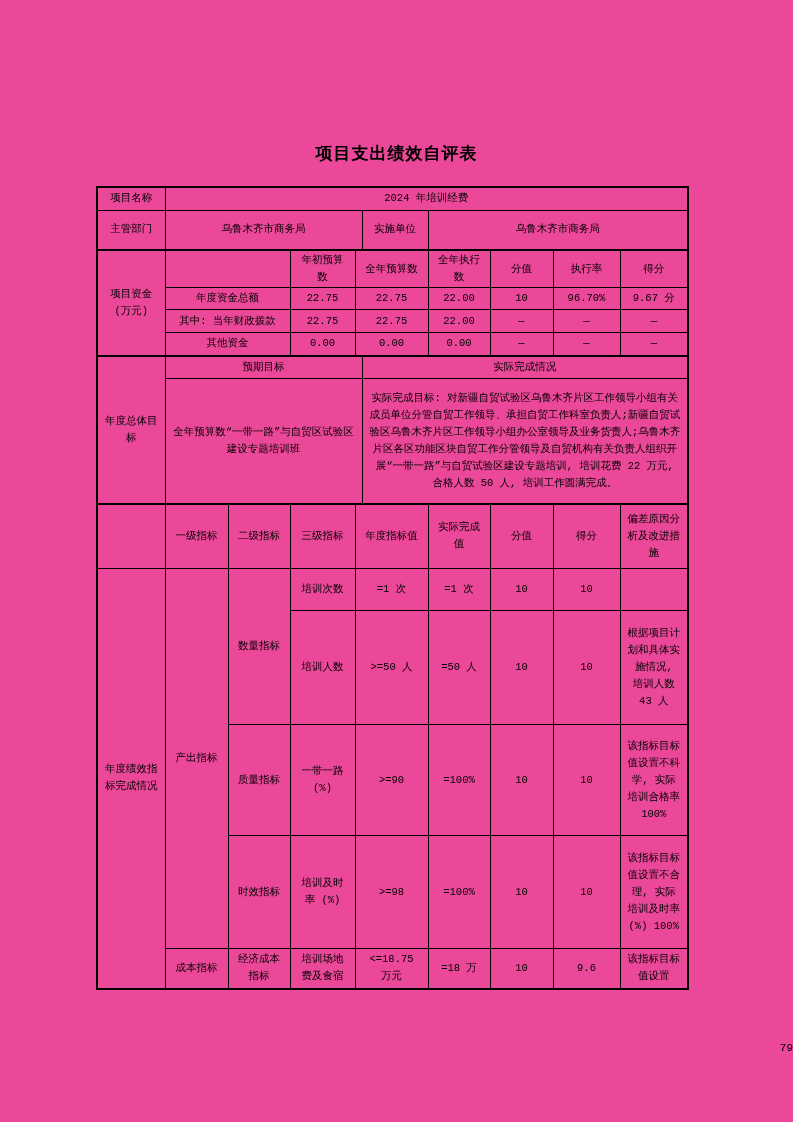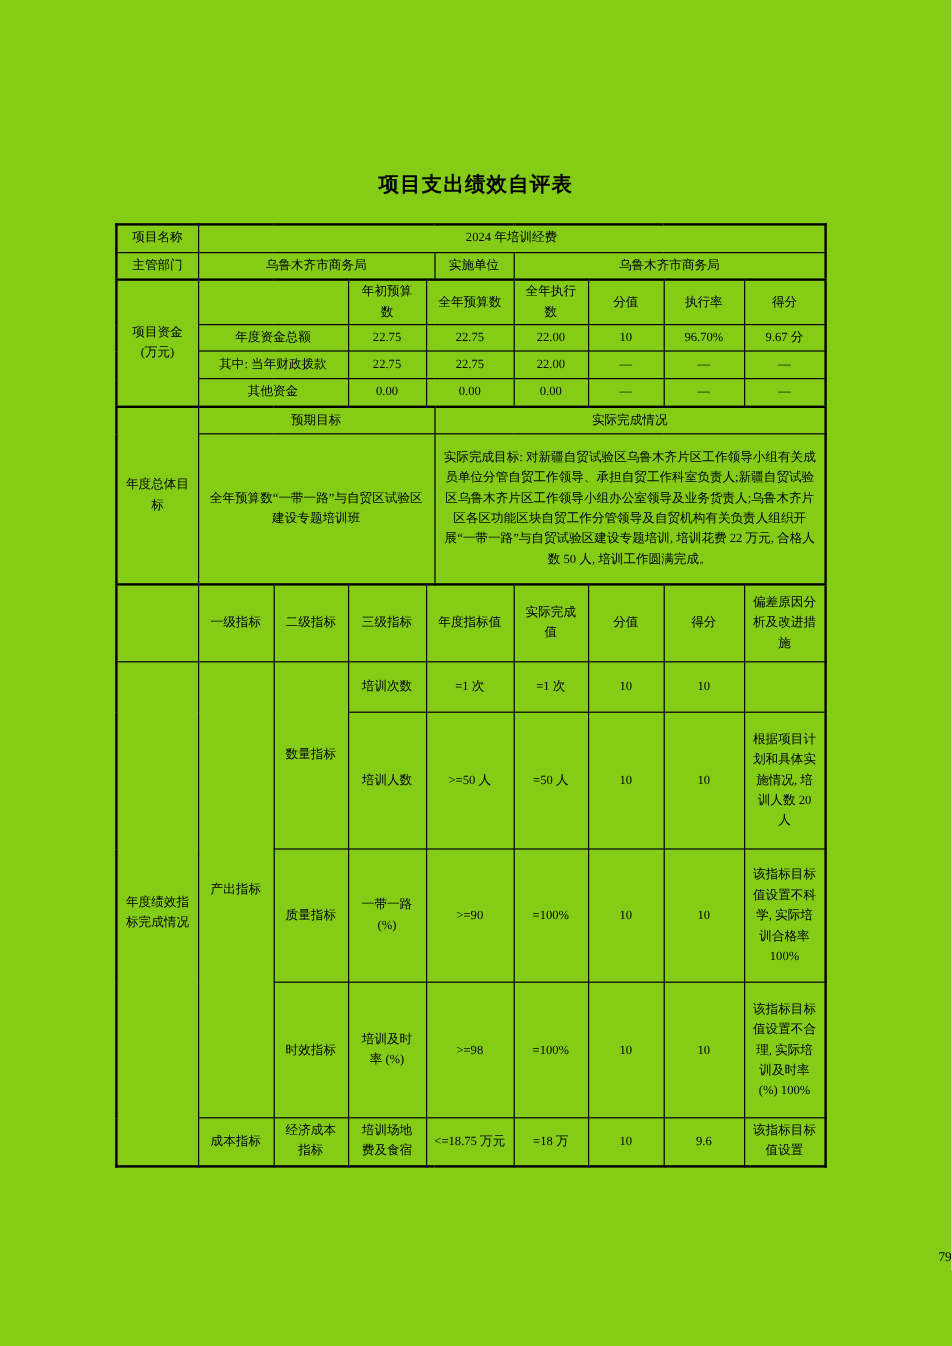--- a/index.html
+++ b/index.html
@@ -1,21 +1,21 @@
 <!DOCTYPE html>
 <html><head>
 <meta charset="utf-8">
 <style>
   html,body { margin:0; padding:0; background:#e8e8e8; }
   .page {
     position:relative;
     width:793px; height:1122px;
     margin:0 auto;
-    background:#84cc16;
-    font-family:Liberation Serif, serif;
+    background:#ec4899;
+    font-family:Liberation Mono, monospace;
     color:#000;
     overflow:hidden;
   }
   .doc-title {
     position:absolute; top:142px; left:0; right:0;
     text-align:center; font-size:17px; font-weight:bold;
     letter-spacing:1px;
   }
   .doc-subtitle {
     position:absolute; top:165px; left:0; right:0;
@@ -76,21 +76,21 @@
         <col style="width:63px">
         <col style="width:67px">
       <col style="width:68px">
     </colgroup>
 
     <tbody>
         <tr style="height:23px">
       <td>项目名称</td>
       <td colspan="9">2024 年培训经费</td>
     </tr>
-    <tr style="height:23px">
+    <tr style="height:40px">
       <td>主管部门</td>
       <td colspan="4">乌鲁木齐市商务局</td>
       <td>实施单位</td>
       <td colspan="4">乌鲁木齐市商务局</td>
     </tr>
 
     <tr class="sect" style="height:37px">
       <td rowspan="4" class="lab">项目资金(万元)</td>
       <td colspan="2"></td>
       <td class="c3">年初预算数</td>
@@ -161,21 +161,21 @@
       <td>10</td>
       <td class="c9 remark"></td>
     </tr>
 
     <tr style="height:114px">
       <td class="c3">培训人数</td>
       <td colspan="2" class="c45">&gt;=50 人</td>
       <td>=50 人</td>
       <td>10</td>
       <td>10</td>
-      <td class="c9 remark">根据项目计划和具体实施情况, 培训人数 20 人</td>
+      <td class="c9 remark">根据项目计划和具体实施情况, 培训人数 43 人</td>
     </tr>
 
     <tr style="height:111px">
       <td>质量指标</td>
       <td class="c3">一带一路 (%)</td>
       <td colspan="2" class="c45">&gt;=90</td>
       <td>=100%</td>
       <td>10</td>
       <td>10</td>
       <td class="c9 remark">该指标目标值设置不科学, 实际培训合格率 100%</td>

